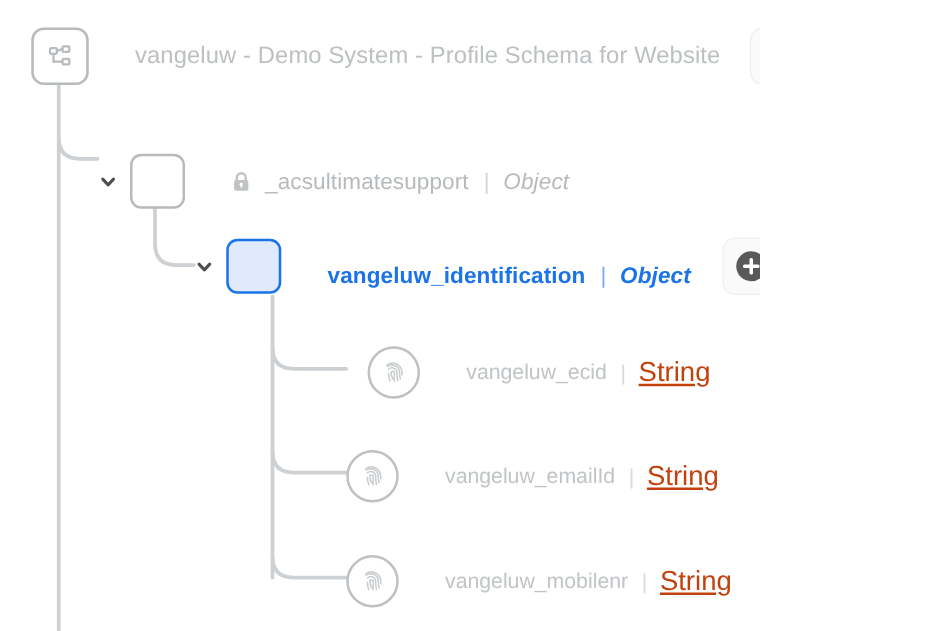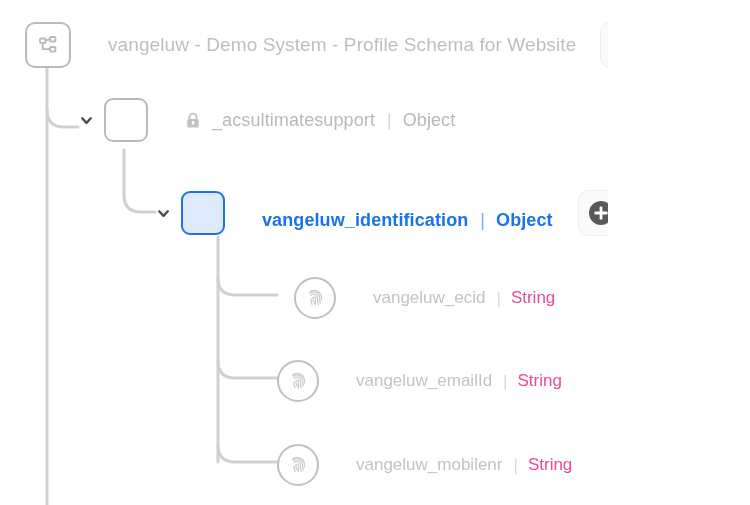--- a/index.html
+++ b/index.html
@@ -103,42 +103,44 @@
   .node-sep {
     font-size: 18px;
     color: #d2d6d8;
     margin: 0 11px 0 12px;
     line-height: 1;
   }
   .node-type {
     font-size: 18px;
     color: #b6babc;
     letter-spacing: 0.1px;
+    font-style: italic;
   }
   .selected-row .node-name,
   .selected-row .node-type {
     color: #1a73e8;
     font-weight: bold;
   }
   .selected-row .node-sep {
     color: #7bacf0;
   }
   .leaf-name {
     font-size: 17px;
     color: #c0c4c6;
   }
   .leaf-sep {
     font-size: 17px;
     color: #d6dadc;
     margin: 0 10px 0 11px;
     line-height: 1;
   }
   .leaf-type {
-    font-size: 17px;
-    color: #ec4899;
+    font-size: 22px;
+    color: #c2410c;
+    text-decoration: underline;
   }
 
   
   .lock-icon {
     flex: 0 0 auto;
     margin-right: 11px;
     display: inline-flex;
   }
 
   
@@ -206,21 +208,21 @@
       <span style="display:inline-flex;">
         <svg width="28" height="28" viewBox="0 0 28 28" xmlns="http://www.w3.org/2000/svg">
           <circle cx="14" cy="14" r="12" fill="#595959"></circle>
           <rect x="12.6" y="7.4" width="2.8" height="13.2" rx="1.2" fill="#ffffff"></rect>
           <rect x="7.4" y="12.6" width="13.2" height="2.8" rx="1.2" fill="#ffffff"></rect>
         </svg>
       </span>
     </div>
   </div>
 
-  <div class="row" style="left:78px; top:96px;text-align:center;">
+  <div class="row" style="left:78px; top:121px;text-align:center;">
 
     <span class="chevron">
       <svg width="15" height="15" viewBox="0 0 15 15" xmlns="http://www.w3.org/2000/svg">
         <path d="M3.2,5.3 L7.5,9.9 L11.8,5.3" fill="none" stroke="#4d4d4d" stroke-width="2.4" stroke-linecap="round" stroke-linejoin="round"></path>
       </svg>
     </span>
 
     <div class="node-box" style="margin-left:10px;"></div>
 
     <div class="label-wrap" style="margin-left:37px;">

